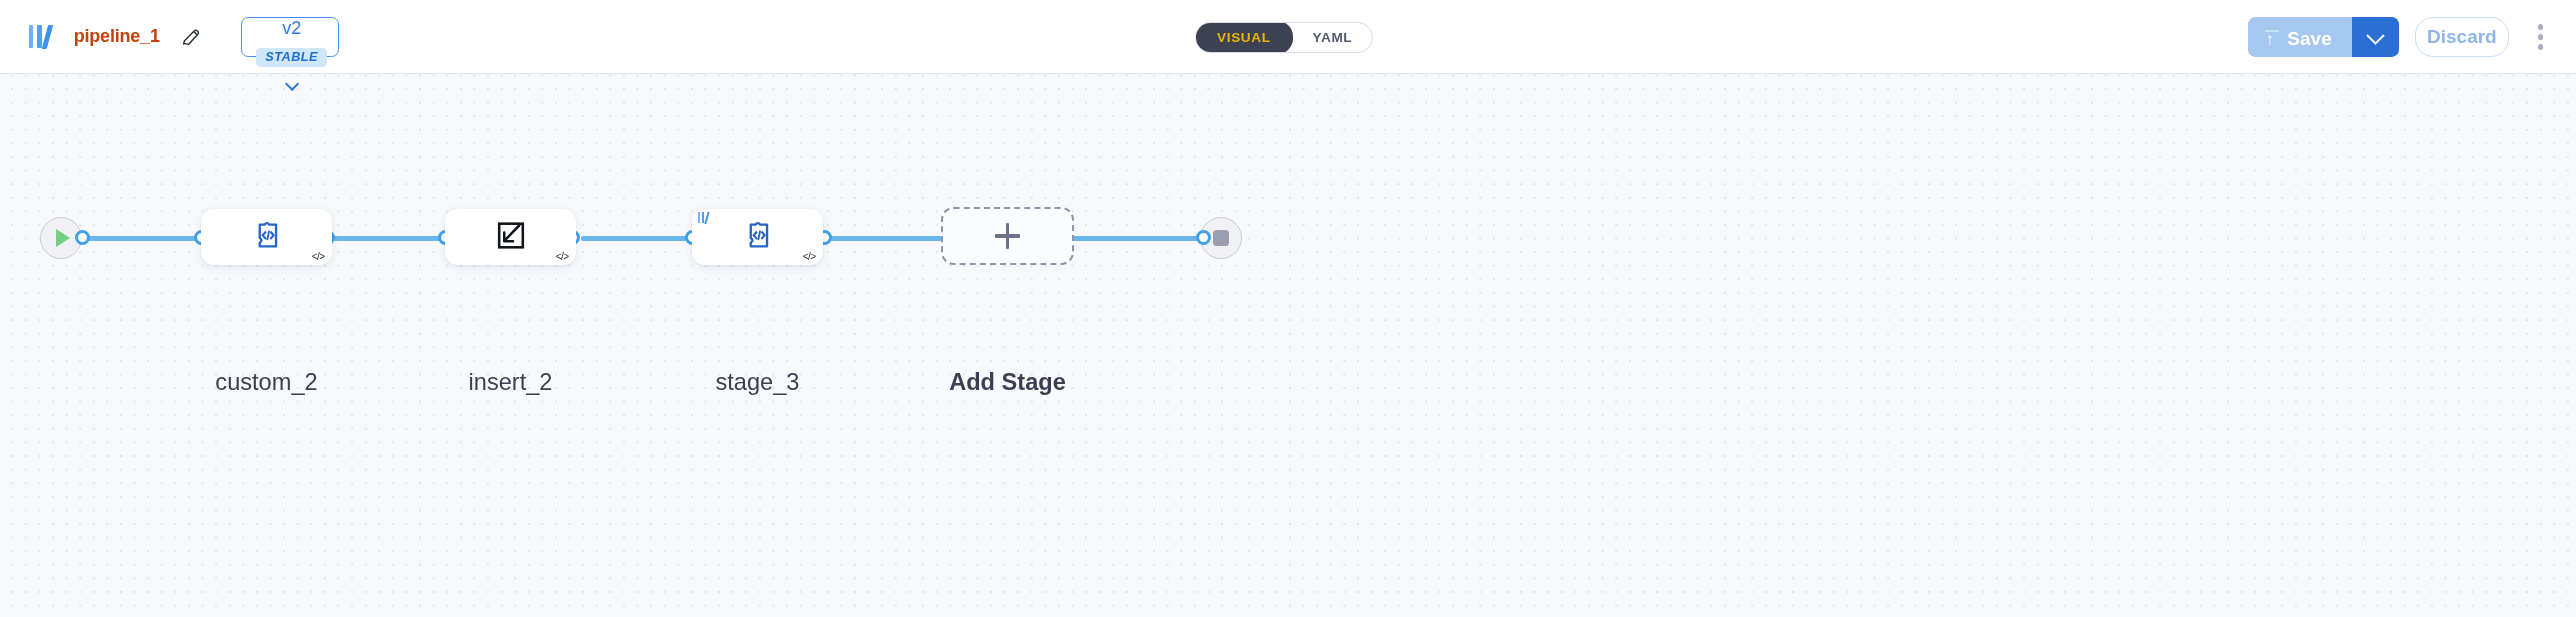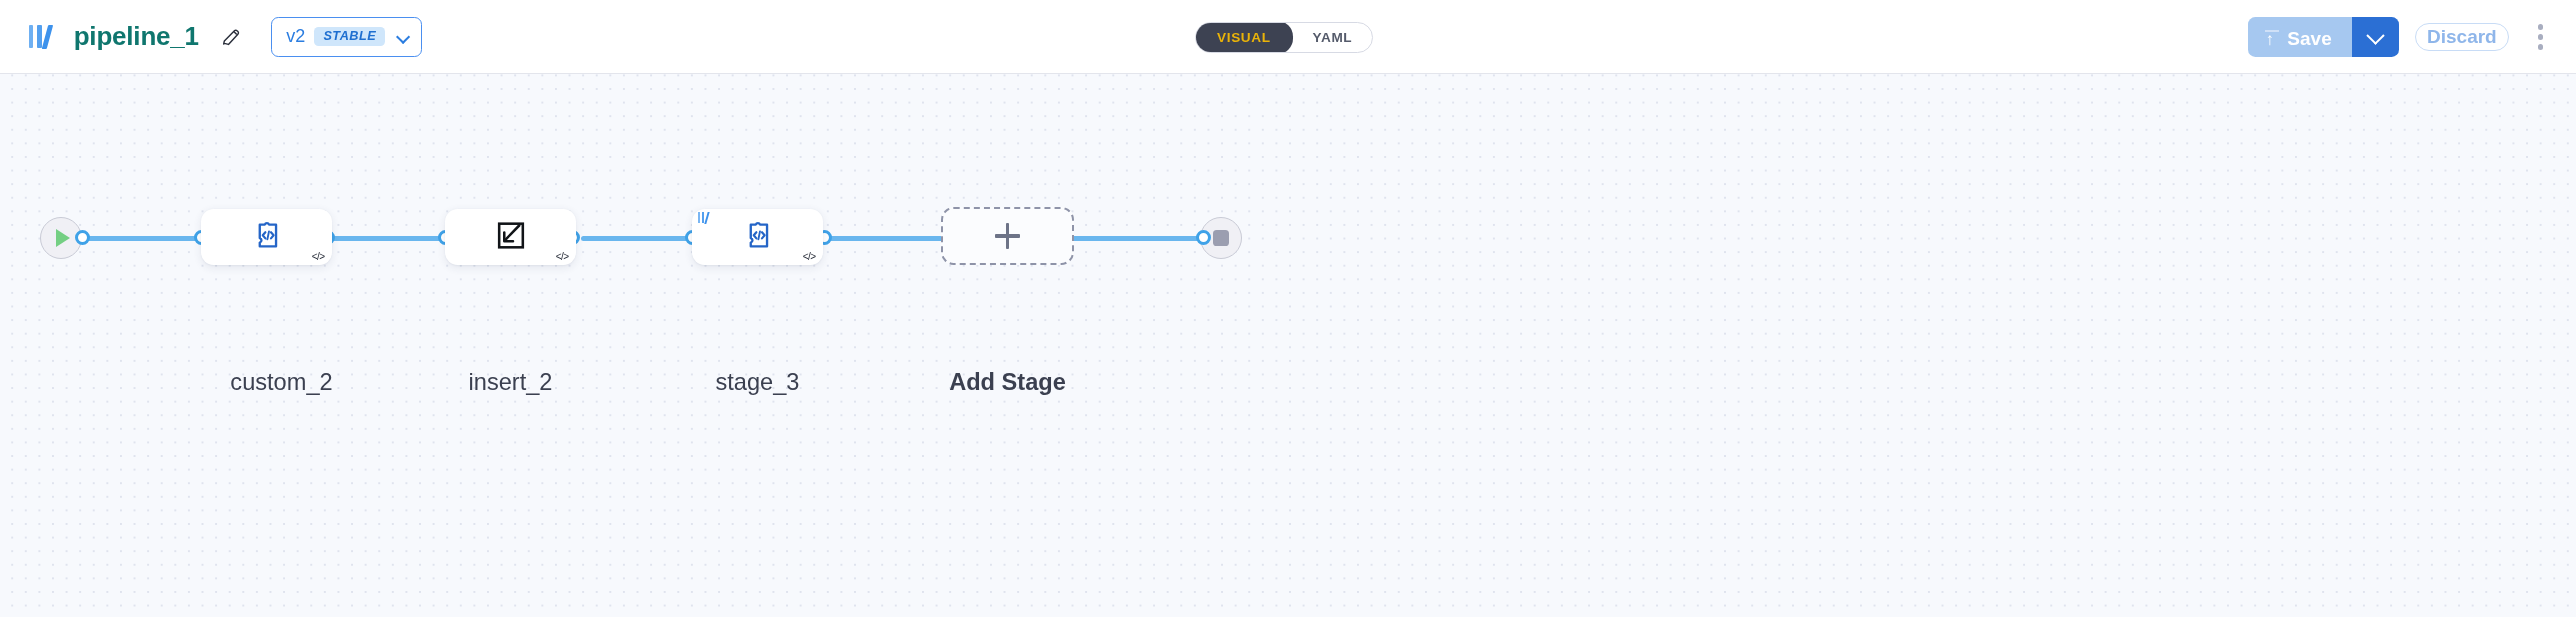--- a/index.html
+++ b/index.html
@@ -55,50 +55,51 @@
     height: 23.6px;
     background: #54a0ef;
     border-radius: 0.9px;
     display: block;
   }
   .brand-mark i:nth-child(1) { left: 1.8px;  background:#6fb0f2; }
   .brand-mark i:nth-child(2) { left: 10px; background:#54a0ef; }
   .brand-mark i:nth-child(3) { left: 18px; background:#3d92ec; transform: skewX(-15deg); }
 
   .pipeline-title {
-    font-size: 26px;
+    font-size: 18px;
     font-weight: bold;
-    color: #0f766e;
+    color: #c2410c;
     letter-spacing: -0.2px;
     white-space: nowrap;
   }
 
   .edit-pencil {
     margin-left: 18px;
     width: 27px;
     height: 27px;
     display: flex;
     align-items: center;
     justify-content: center;
     cursor: pointer;
   }
 
   
   .version-chip {
-    margin-left: 27px;
+    margin-left: 36px;
     height: 40px;
     border: 1.4px solid #4a8ff0;
     border-radius: 7.3px;
     display: flex;
     align-items: center;
     padding: 0 11px 0 14.5px;
     gap: 9px;
     cursor: pointer;
     background: #fff;
     white-space: nowrap;
+    flex-direction: column;
   }
   .version-num {
     font-size: 18px;
     color: #2b7de0;
     font-weight: normal;
   }
   .version-badge {
     background: #cfe6fb;
     color: #1e6fd0;
     font-size: 12.7px;
@@ -215,21 +216,21 @@
     cursor: pointer;
   }
   .save-caret::after {
     content:"";
     width: 11px; height: 11px;
     border-right: 2.5px solid #ffffff;
     border-bottom: 2.5px solid #ffffff;
     transform: rotate(45deg) translate(-2.7px,-2.7px);
   }
   .discard-btn {
-    height: 28px;
+    height: 40px;
     padding: 0 11px;
     border: 0.9px solid #c8dcf6;
     border-radius: 18px;
     background: #ffffff;
     color: #8fb6ea;
     font-size: 19px;
     font-weight: bold;
     display:flex;
     align-items:center;
     cursor: default;
@@ -463,21 +464,21 @@
           <path d="M13 9 h5.5 a2.6 2.6 0 0 1 4.8 0 H31 v24 H13 v-4.2 a2.6 2.6 0 0 0 0 -5 Z" fill="none" stroke="#2565c7" stroke-width="2.6" stroke-linejoin="round"></path>
           <path d="M19.2 17.4 L16.3 20.8 L19.2 24.2" fill="none" stroke="#2565c7" stroke-width="2.4" stroke-linecap="round" stroke-linejoin="round"></path>
           <path d="M25.4 17.4 L28.3 20.8 L25.4 24.2" fill="none" stroke="#2565c7" stroke-width="2.4" stroke-linecap="round" stroke-linejoin="round"></path>
           <path d="M23.2 16.4 L21.4 25.3" fill="none" stroke="#2565c7" stroke-width="2.1" stroke-linecap="round"></path>
         </svg>
       </div>
       <div class="node-badge">&lt;/&gt;</div>
     </div>
     <div class="port" style="left:194px; top:156px;"></div>
     <div class="port" style="left:320px; top:156px;"></div>
-    <div class="node-label" style="left:216px; top:295px; width:131px;">custom_2</div>
+    <div class="node-label" style="left:201px; top:295px; width:131px;">custom_2</div>
 
     <div class="node" style="left:445px; top:135px;">
       <div class="node-icon">
         <svg width="40" height="40" viewBox="0 0 44 44" aria-hidden="true">
           <rect x="9" y="9" width="26" height="26" fill="none" stroke="#111418" stroke-width="2.8"></rect>
           <path d="M31 11 L15.5 27" fill="none" stroke="#111418" stroke-width="2.8" stroke-linecap="round"></path>
           <path d="M14.6 18.8 L14.6 28.4 L24.2 28.4" fill="none" stroke="#111418" stroke-width="2.8" stroke-linecap="round" stroke-linejoin="round"></path>
         </svg>
       </div>
       <div class="node-badge">&lt;/&gt;</div>

